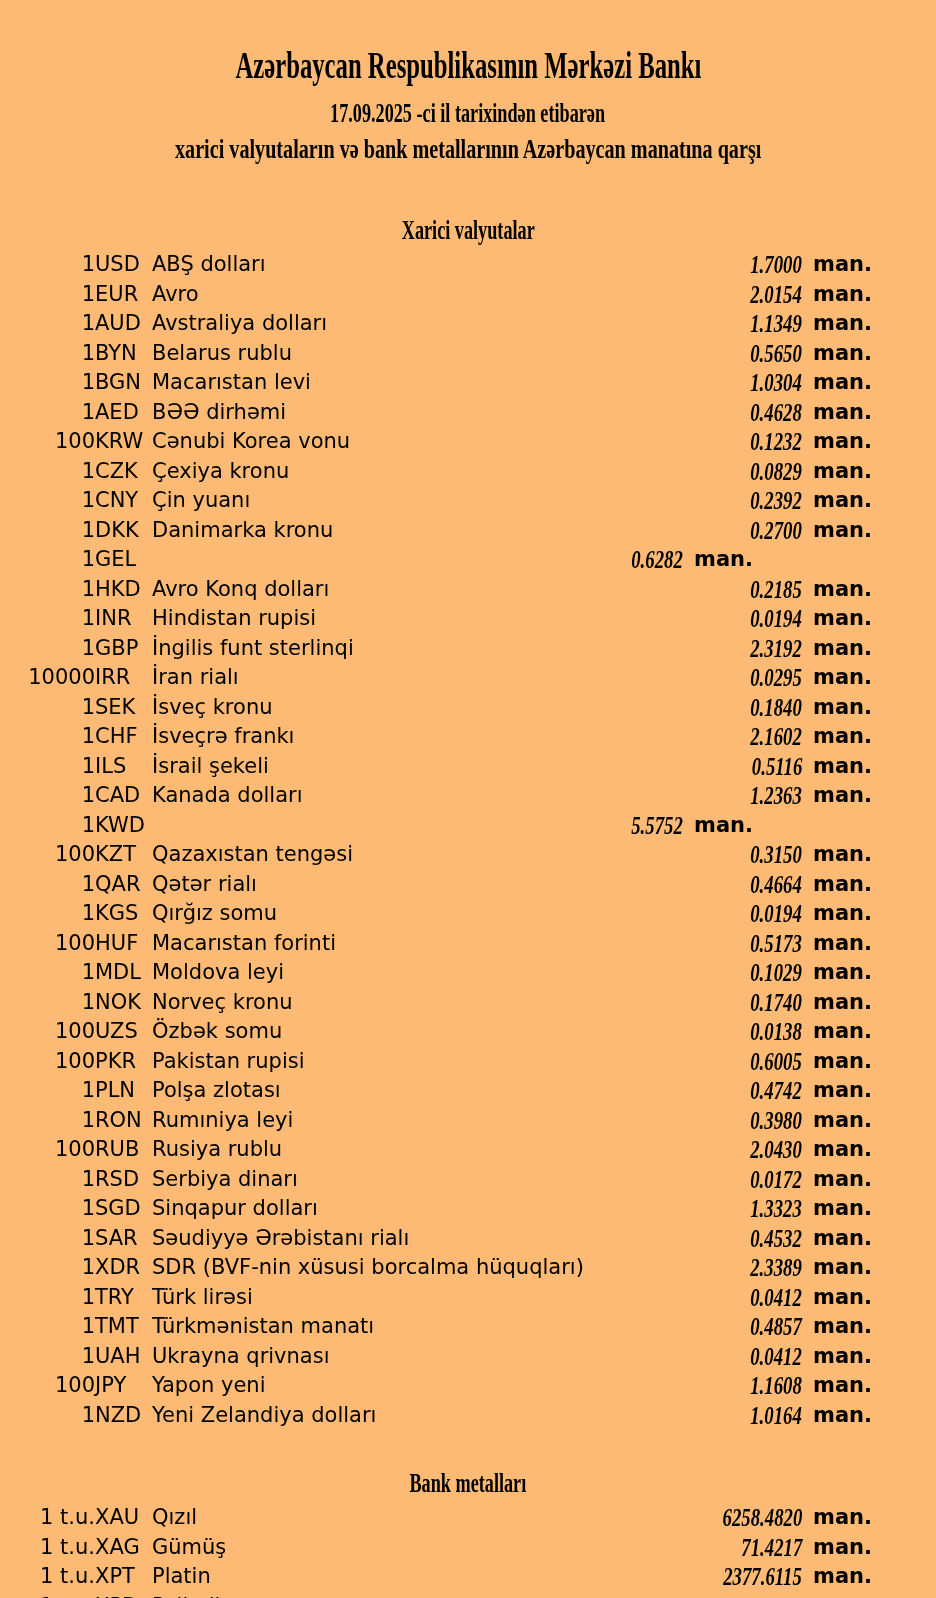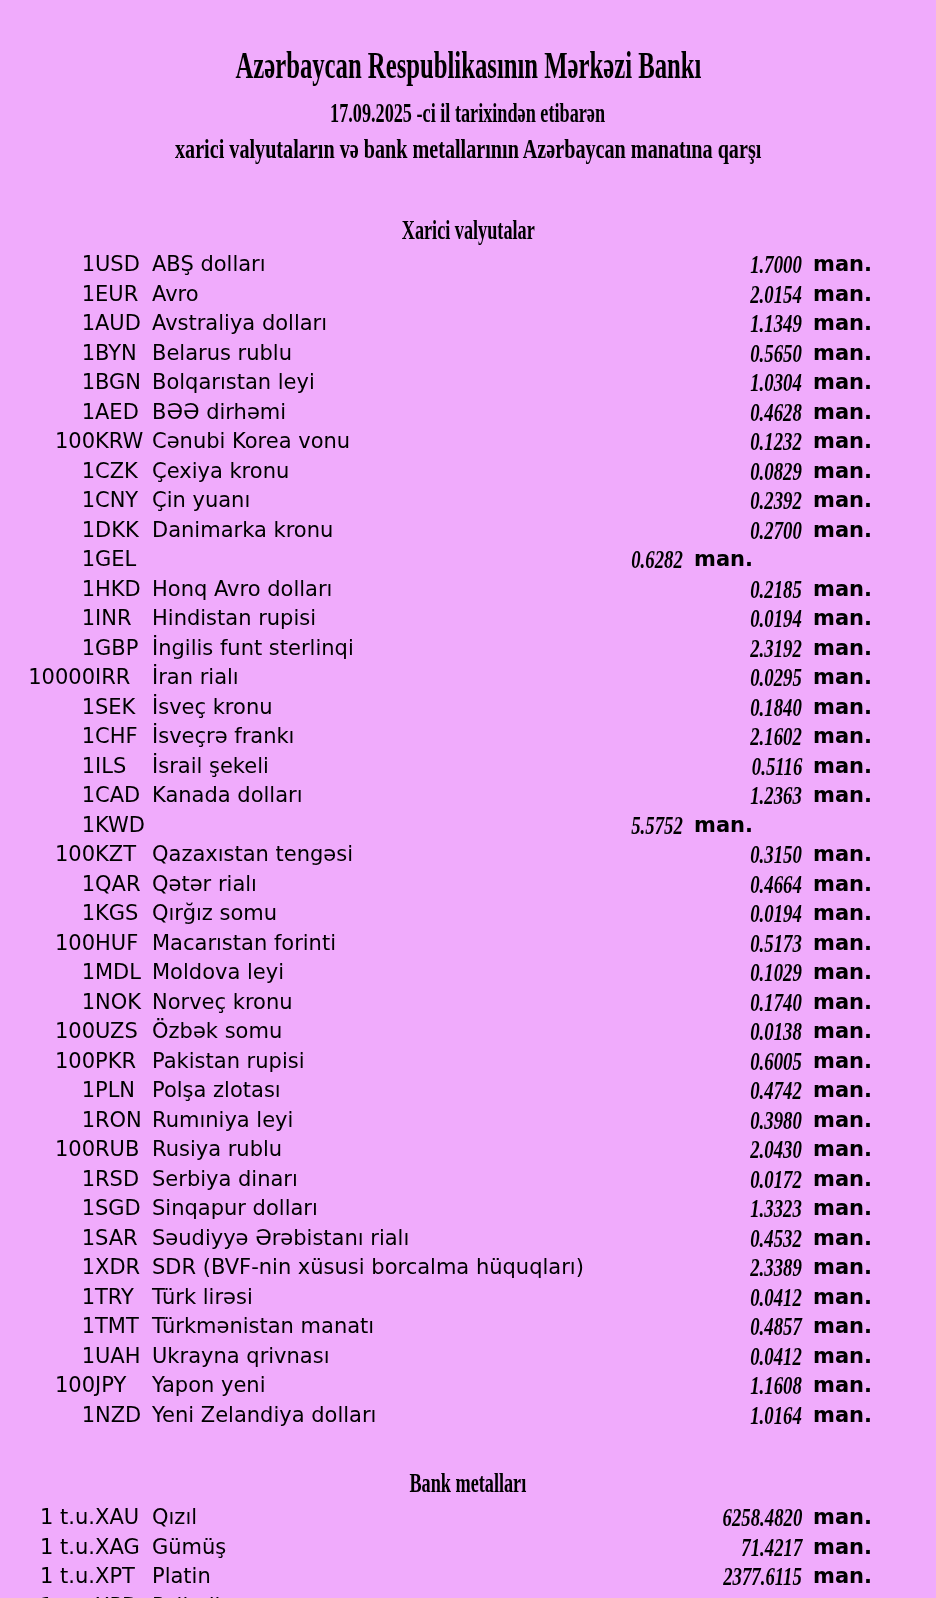--- a/index.html
+++ b/index.html
@@ -1,19 +1,19 @@
 <!DOCTYPE html>
 <html><head>
 <meta charset="utf-8">
 <style>
   html,body{margin:0;padding:0;background:#ffffff;}
   .doc{
     position:relative;
     width:936px;height:1598px;
-    background:#f0abfc;color:#000000;
+    background:#fdba74;color:#000000;
     font-family:"DejaVu Sans",sans-serif;
     overflow:hidden;
   }
   
   .hline{text-align:center;white-space:nowrap;}
   .hline .inner{display:inline-block;font-family:"Liberation Serif",serif;font-weight:bold;}
   .title{margin-top:48px;line-height:34px;}
   .title .inner{font-size:38px;transform:scaleX(0.65);transform-origin:center;}
   .dateline{margin-top:7px;line-height:32px;}
   .dateline .inner{font-size:28px;transform:scaleX(0.65);transform-origin:center;}
@@ -89,21 +89,21 @@
           <span class="qty">1</span>
           <span class="code">BYN</span>
           <span class="name">Belarus rublu</span>
           <span class="rate"><span class="rate-inner">0.5650</span></span>
           <span class="man">man.</span>
           <span class="end-spacer"></span>
         </div>
         <div class="row">
           <span class="qty">1</span>
           <span class="code">BGN</span>
-          <span class="name">Bolqarıstan leyi</span>
+          <span class="name">Macarıstan levi</span>
           <span class="rate"><span class="rate-inner">1.0304</span></span>
           <span class="man">man.</span>
           <span class="end-spacer"></span>
         </div>
         <div class="row">
           <span class="qty">1</span>
           <span class="code">AED</span>
           <span class="name">BƏƏ dirhəmi</span>
           <span class="rate"><span class="rate-inner">0.4628</span></span>
           <span class="man">man.</span>
@@ -144,21 +144,21 @@
         <div class="row">
           <span class="qty">1</span>
           <span class="code">GEL</span>
           <span class="rate"><span class="rate-inner">0.6282</span></span>
           <span class="man">man.</span>
           <span class="end-spacer"></span>
         </div>
         <div class="row">
           <span class="qty">1</span>
           <span class="code">HKD</span>
-          <span class="name">Honq Avro dolları</span>
+          <span class="name">Avro Konq dolları</span>
           <span class="rate"><span class="rate-inner">0.2185</span></span>
           <span class="man">man.</span>
           <span class="end-spacer"></span>
         </div>
         <div class="row">
           <span class="qty">1</span>
           <span class="code">INR</span>
           <span class="name">Hindistan rupisi</span>
           <span class="rate"><span class="rate-inner">0.0194</span></span>
           <span class="man">man.</span>

